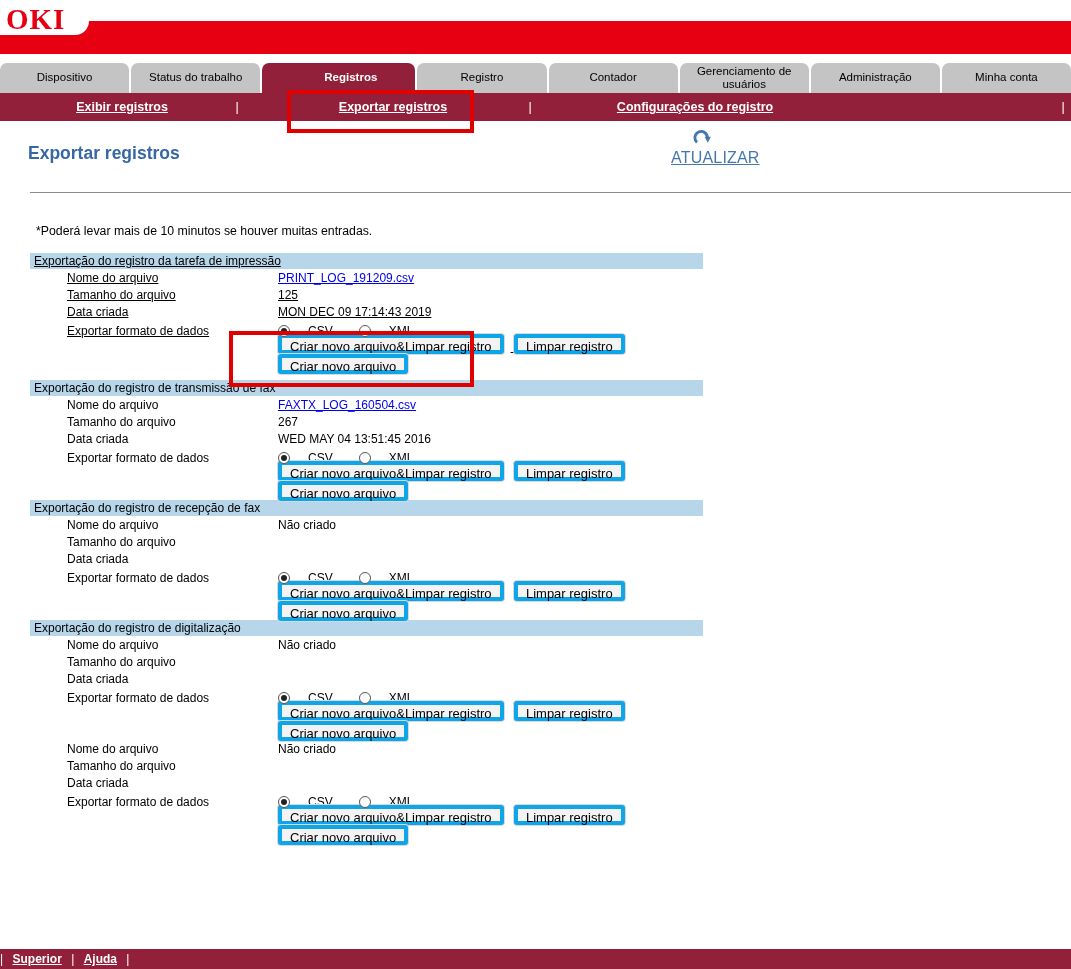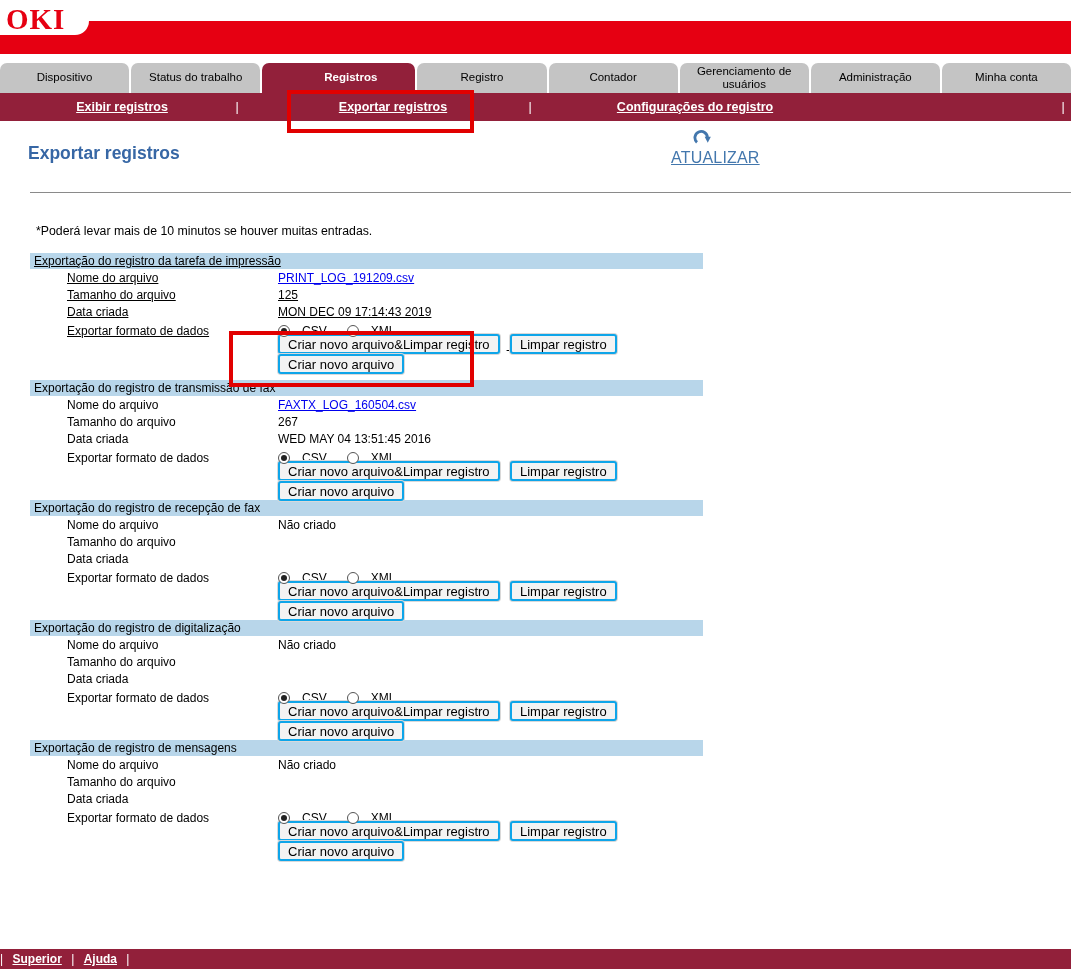--- a/index.html
+++ b/index.html
@@ -40,28 +40,28 @@
   .sections{position:absolute;left:30px;top:253px;width:673px;}
   .section{margin-bottom:7px;}
   .section.first{margin-bottom:14px;text-decoration:underline;}
   .sec-header{height:16px;line-height:16px;background:#b8d6ea;font-size:12px;padding-left:4px;}
   .row{display:flex;align-items:center;height:17px;font-size:12px;margin-left:34px;}
   .row.fmt{height:21px;}
   .row.btns{height:25px;}
   .lbl{width:207px;flex-shrink:0;padding-left:3px;}
   .val{padding-left:4px;}
   .file-link{color:#0000ee;text-decoration:underline;cursor:pointer;}
-  .radios{display:inline-flex;align-items:center;gap:12px;}
+  .radios{display:inline-flex;align-items:center;gap:18px;}
   .radio{display:inline-block;width:12px;height:12px;border:1px solid #555;border-radius:50%;
          background:#fff;position:relative;box-sizing:border-box;cursor:pointer;}
   .radio.checked::after{content:"";position:absolute;left:2px;top:2px;width:6px;height:6px;
          background:#222;border-radius:50%;}
   .radio-label{margin-right:8px;}
   .btn{font-family:"Liberation Sans",sans-serif;font-size:13px;color:#000;background:#f3f3f3;
-       border:2px solid #0ea5e9;border-radius:3px;padding:2px 8px;margin-right:7px;
+       border:4px solid #0ea5e9;border-radius:3px;padding:2px 8px;margin-right:7px;
        height:20px;line-height:14px;cursor:pointer;box-shadow:0 0 0 1px #d9d9d9;}
 
   
   .footer{position:absolute;left:0;top:949px;width:100%;height:36px;background:#92203a;
           color:#fff;font-size:12px;line-height:20px;text-align:left;box-sizing:border-box;
           padding-right:66px;}
   .footer a{color:#fff;font-weight:bold;text-decoration:underline;cursor:pointer;margin:0 6px;}
 
   
   .anno{position:absolute;border:4px solid #e10000;box-sizing:border-box;z-index:10;
@@ -254,21 +254,20 @@
           <span class="lbl"></span>
         <span class="val">
           <button class="btn">Criar novo arquivo&amp;Limpar registro</button>
           <button class="btn">Limpar registro</button>
           <button class="btn">Criar novo arquivo</button>
         </span>
         </div>
     </div>
 
     <div class="section">
-      <div class="sec-header">Exportação de registro de mensagens</div>
       <div class="row">
           <span class="lbl">Nome do arquivo</span>
         <span class="val">Não criado</span>
         </div>
       <div class="row">
           <span class="lbl">Tamanho do arquivo</span>
         <span class="val"></span>
         </div>
       <div class="row">
           <span class="lbl">Data criada</span>

